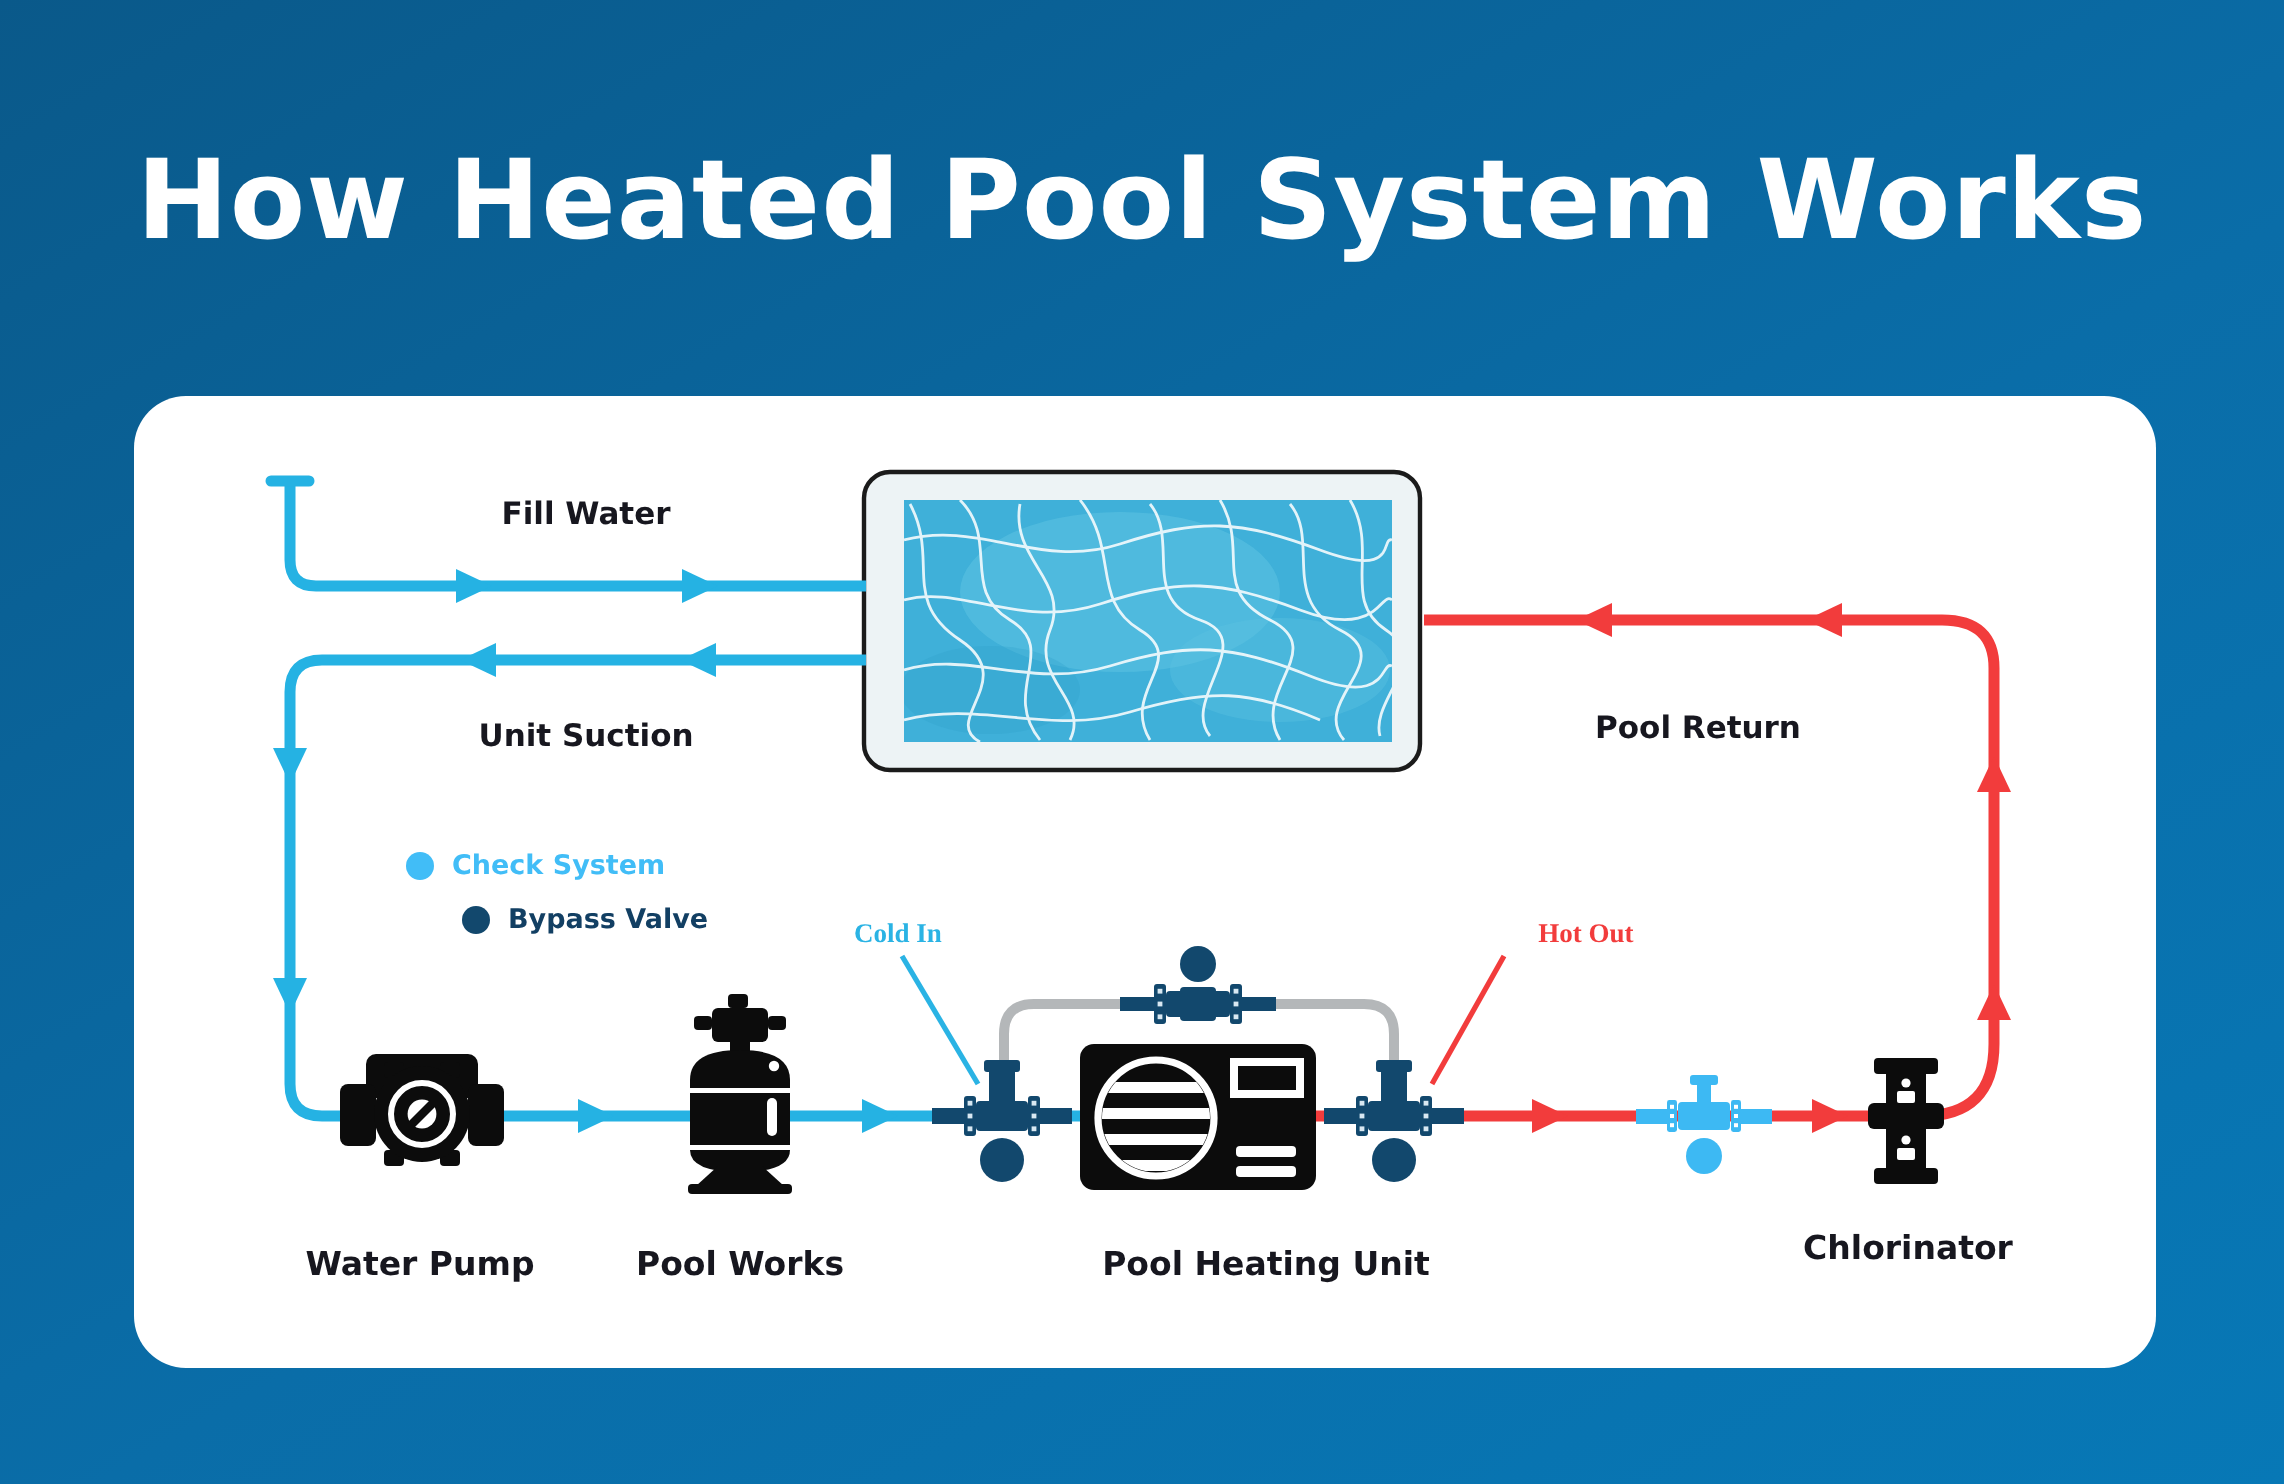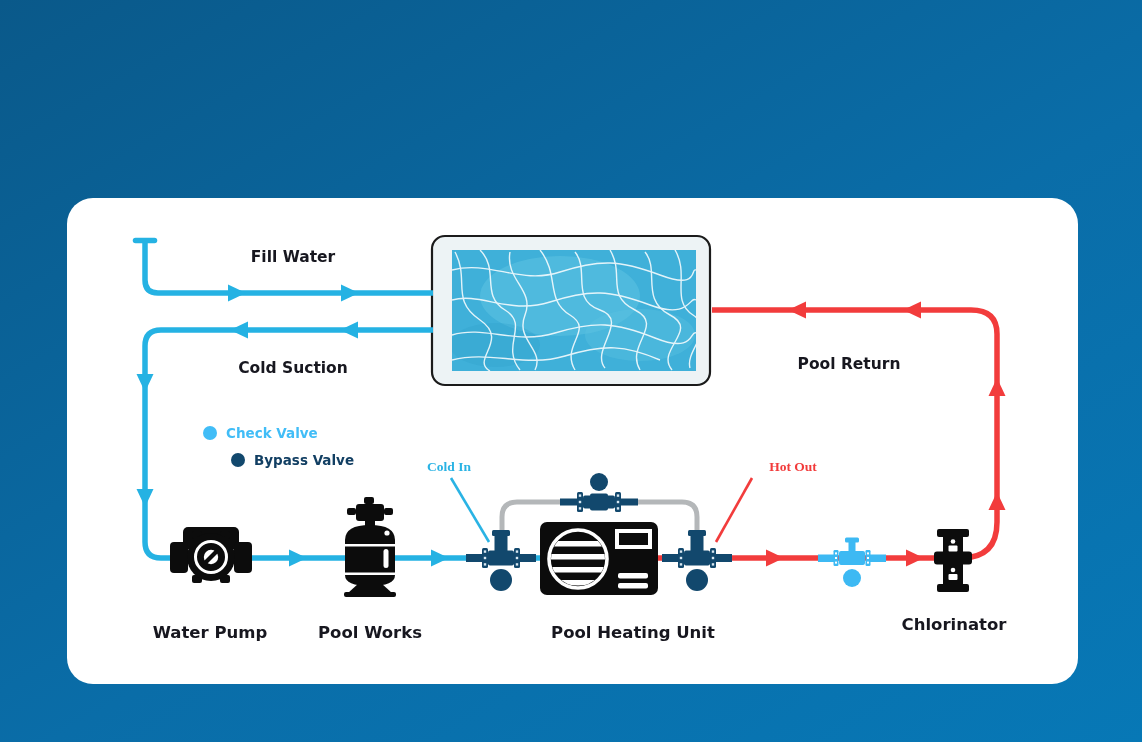--- a/index.html
+++ b/index.html
@@ -33,20 +33,21 @@
   .dot.check  { background:#41bdf7; }
   .dot.bypass { background:#12486d; }
   .lrow.check-row  { color:#41bdf7; }
   .lrow.bypass-row { color:#123f63;padding-left:28px; }
 </style>
 </head>
 <body>
 
 <div class="page">
 
+  <div class="title">How Heated Pool System Works</div>
 
   <div class="card"></div>
 
   <svg class="diagram" width="1142" height="742" viewBox="0 0 1142 742">
     <defs>
       <path id="arrow" d="M0 0 L-18 -8.5 L-18 8.5 Z"></path>
       <clipPath id="waterclip">
           <rect x="452" y="250" width="244" height="121"></rect>
         </clipPath>
       <clipPath id="fanclip">
@@ -220,29 +221,29 @@
       <rect x="943" y="563" width="20" height="22"></rect>
       <rect x="937" y="584" width="32" height="8" rx="2"></rect>
       <circle cx="953" cy="541.5" r="2.3" fill="#ffffff"></circle>
       <rect x="948.5" y="545.5" width="9" height="6" rx="1" fill="#ffffff"></rect>
       <circle cx="953" cy="570" r="2.3" fill="#ffffff"></circle>
       <rect x="948.5" y="574" width="9" height="6" rx="1" fill="#ffffff"></rect>
     </g>
   </svg>
 
   <div class="lbl flow" style="left:293px; top:257px;">Fill Water</div>
-  <div class="lbl flow" style="left:293px; top:368px;">Cold Suction</div>
+  <div class="lbl flow" style="left:293px; top:368px;">Unit Suction</div>
   <div class="lbl flow" style="left:849px; top:348px;margin-top:16px;">Pool Return</div>
   <div class="lbl small cold" style="left:449px; top:467px;">Cold In</div>
   <div class="lbl small hot" style="left:752px; top:467px;margin-left:41px;">Hot Out</div>
 
   <div class="legend">
     <div class="lrow check-row">
       <span class="dot check"></span>
-      <span>Check Valve</span>
+      <span>Check System</span>
     </div>
     <div class="lrow bypass-row">
       <span class="dot bypass"></span>
       <span>Bypass Valve</span>
     </div>
   </div>
 
   <div class="lbl comp" style="left:210px; top:632px;">Water Pump</div>
   <div class="lbl comp" style="left:370px; top:632px;">Pool Works</div>
   <div class="lbl comp" style="left:599px; top:632px;margin-left:34px;">Pool Heating Unit</div>

